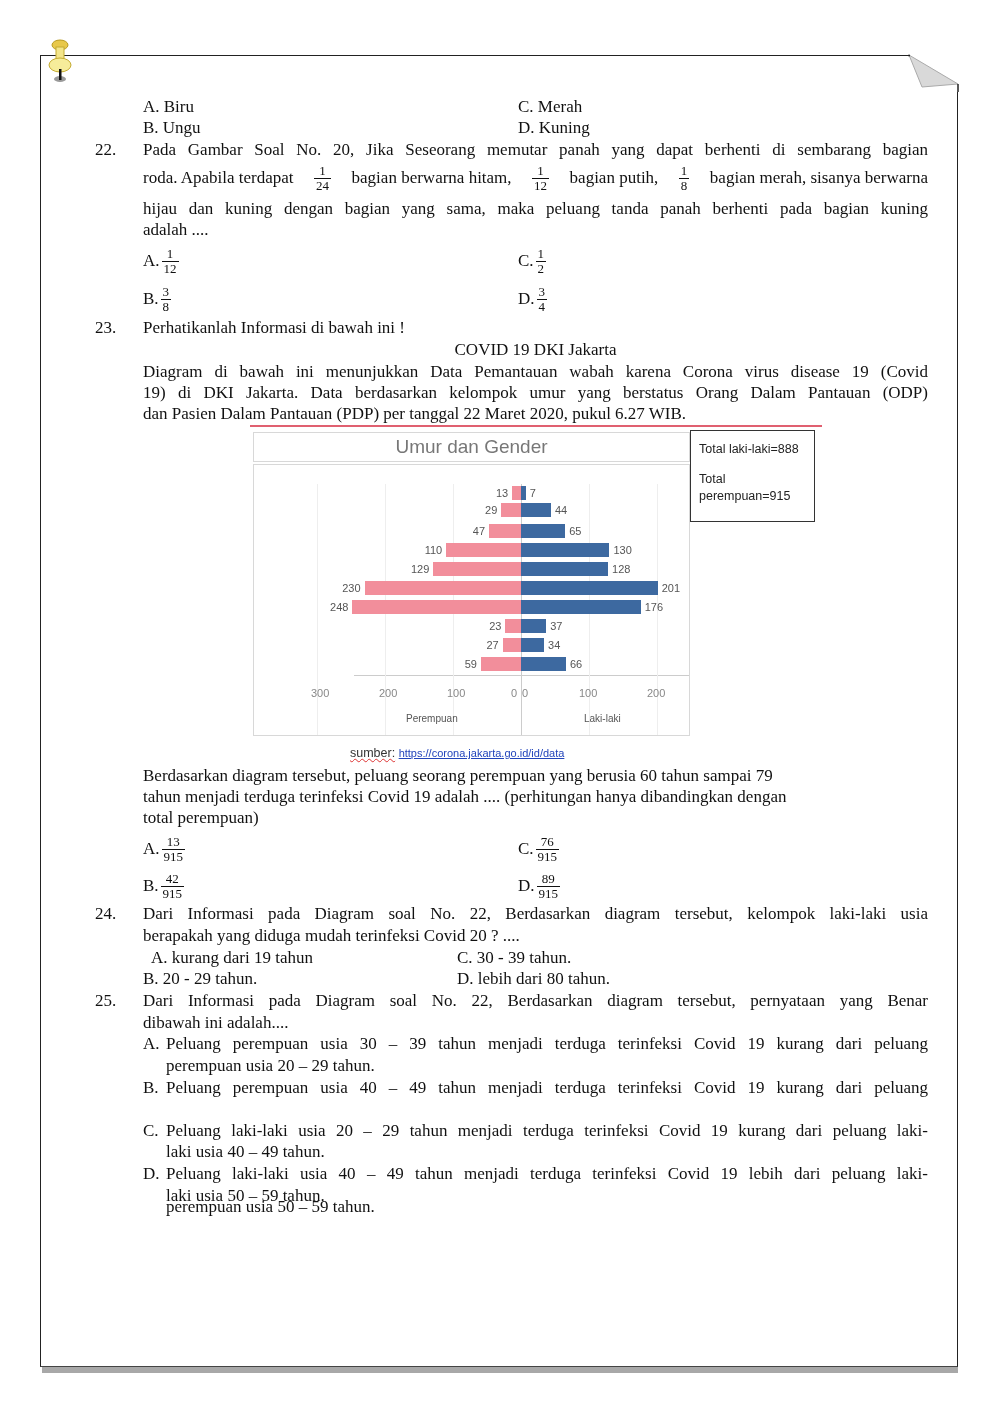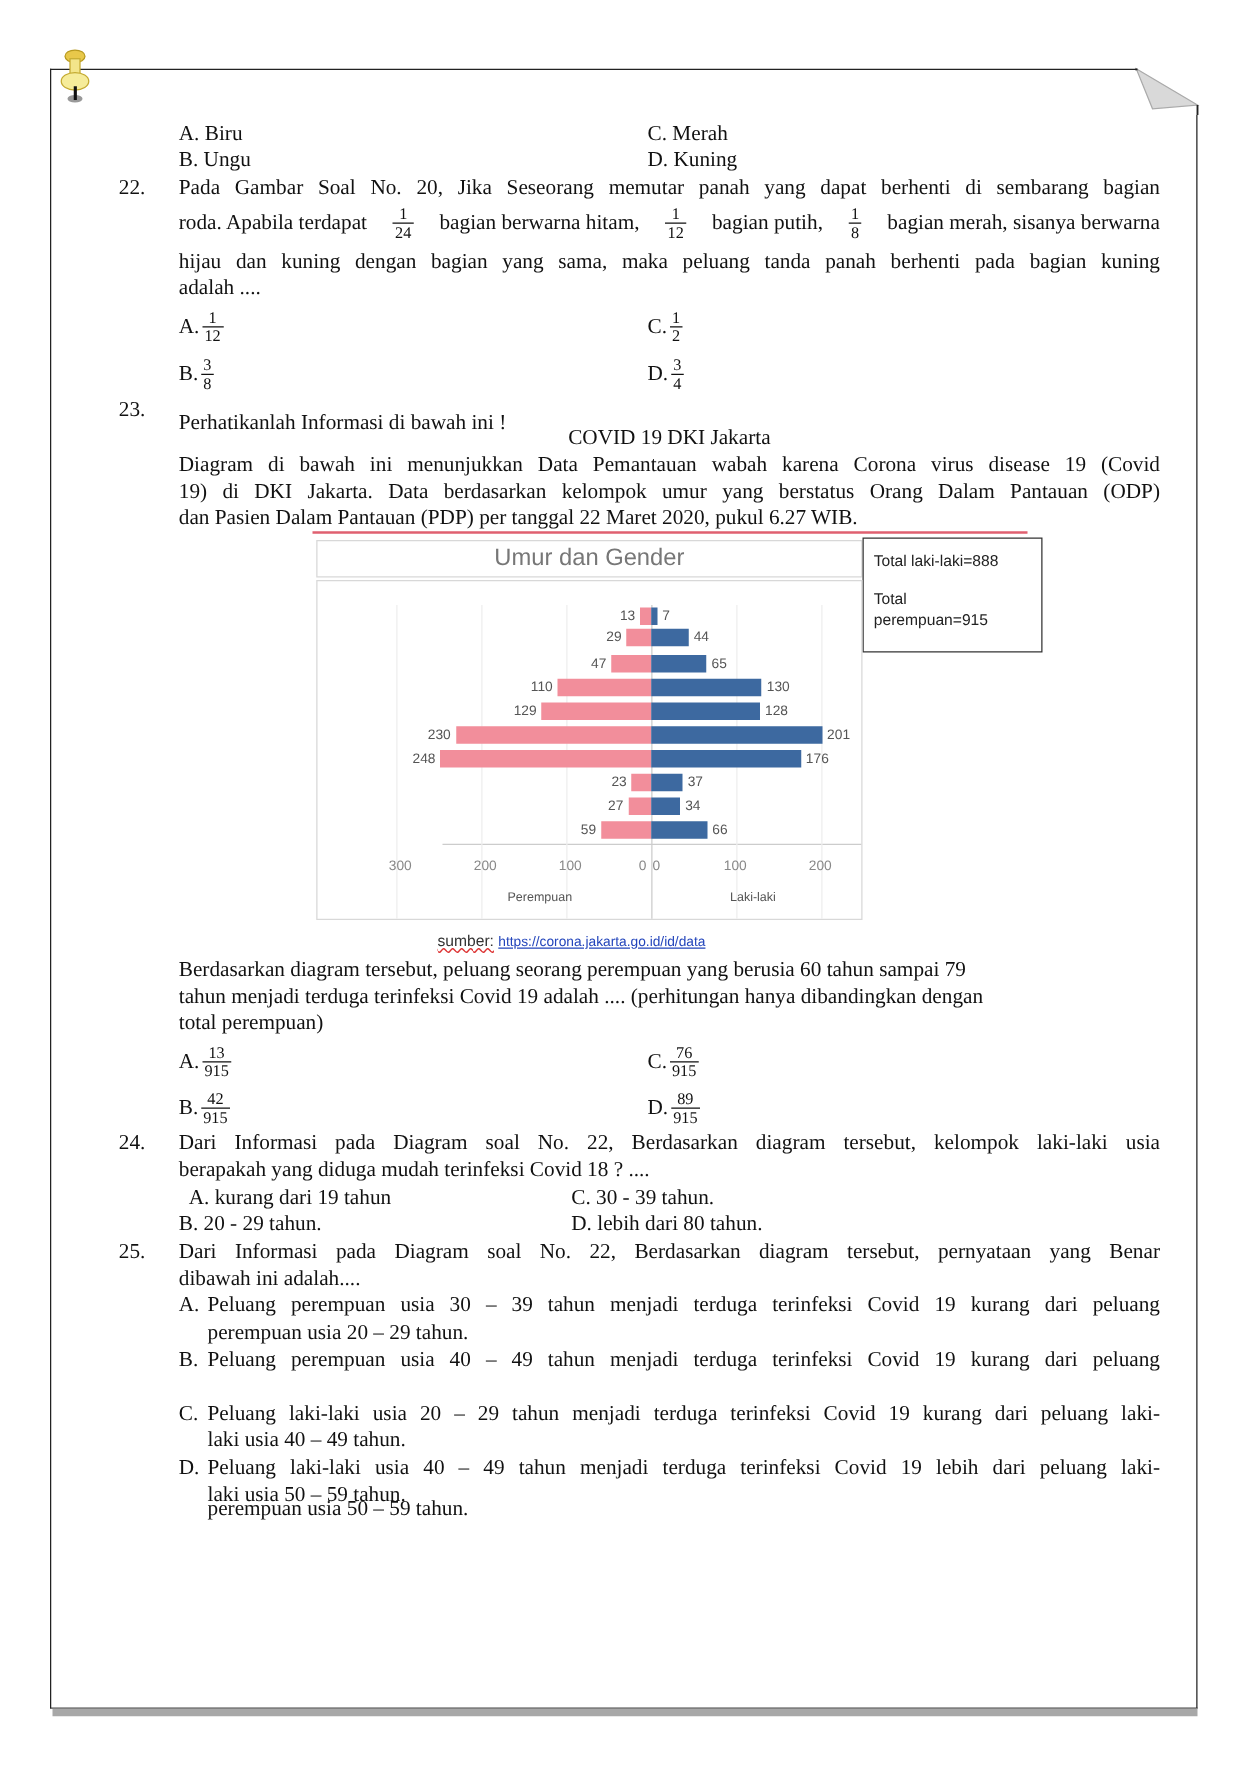--- a/index.html
+++ b/index.html
@@ -29,21 +29,21 @@
   .frac { display: inline-flex; flex-direction: column; align-items: center; vertical-align: middle; font-size: 13px; line-height: 14px; margin: 0 1px; }
   .frac .num { padding: 0 2px; }
   .frac .den { border-top: 1.3px solid #111; padding: 0 2px; }
   .opt { position: absolute; font-size: 17px; line-height: 20px; display: flex; align-items: center; }
   .opt .frac { margin-left: 2px; }
 
   
   .chart { position: absolute; left: 250px; top: 426px; width: 572px; height: 330px; font-family: "Liberation Sans", "DejaVu Sans", sans-serif; color: #555; }
   .redline { position: absolute; left: 250px; top: 425px; width: 572px; height: 1.5px; background: #e06070; }
   .chart-title-box { position: absolute; left: 3px; top: 6px; width: 435px; height: 28px; border: 1px solid #d8d8d8; text-align: center; font-size: 19px; line-height: 28px; color: #777; }
-  .total-box { position: absolute; left: 440px; top: 4px; width: 144px; height: 92px; border: 1.5px solid #333; background: #fff; font-size: 12.5px; color: #222; padding: 10px 8px; box-sizing: border-box; line-height: 17px; }
+  .total-box { position: absolute; left: 440px; top: 4px; width: 125px; height: 92px; border: 1.5px solid #333; background: #fff; font-size: 12.5px; color: #222; padding: 10px 8px; box-sizing: border-box; line-height: 17px; }
   .grid-area { position: absolute; left: 3px; top: 38px; width: 435px; height: 270px; border: 1px solid #d8d8d8; }
   .label-col { position: absolute; left: 0; top: 0; width: 100px; }
   .label-cell { height: 19px; border-bottom: 1px solid #d0d0d0; border-right: 1px solid #d0d0d0; font-size: 11px; line-height: 19px; text-align: center; color: #555; box-sizing: border-box; }
   .label-head { font-size: 10.5px; }
   .plot { position: absolute; left: 100px; top: 0; width: 335px; height: 270px; }
   .vgrid { position: absolute; top: 19px; width: 1px; height: 251px; background: #eee; }
   .bar-row { position: absolute; left: 0; width: 335px; height: 19px; }
   .bar-f { position: absolute; height: 14px; top: 2px; background: #f28e9b; }
   .bar-m { position: absolute; height: 14px; top: 2px; background: #3d69a0; }
   .val-f, .val-m { position: absolute; font-size: 11px; line-height: 19px; top: 0; color: #555; }
@@ -128,21 +128,21 @@
   </div>
   <div class="opt" style="left:518px;top:281px;height:36px;">
     <span>D.</span>
     <span class="frac">
         <span class="num">3</span>
         <span class="den">4</span>
       </span>
   </div>
 
   <div class="qnum" style="top:318px;">23.</div>
-  <div class="line" style="left:143px;top:328px;text-align:right;">Perhatikanlah Informasi di bawah ini !</div>
+  <div class="line" style="left:143px;top:318px;text-align:right;">Perhatikanlah Informasi di bawah ini !</div>
   <div class="line" style="left:143px;top:340px;width:785px;text-align:center;">COVID 19 DKI Jakarta</div>
   <div class="just" style="left:143px;top:362px;width:785px;">Diagram di bawah ini menunjukkan Data Pemantauan wabah karena Corona virus disease 19 (Covid</div>
   <div class="just" style="left:143px;top:383px;width:785px;">19) di DKI Jakarta. Data berdasarkan kelompok umur  yang berstatus  Orang Dalam Pantauan (ODP)</div>
   <div class="line" style="left:143px;top:404px;">dan Pasien Dalam Pantauan (PDP) per tanggal 22 Maret 2020, pukul 6.27 WIB.</div>
 
   <div class="redline"></div>
 
   <div class="chart">
     <div class="chart-title-box">Umur dan Gender</div>
     <div class="total-box">
@@ -267,21 +267,21 @@
   <div class="opt" style="left:518px;top:867px;height:38px;">
     <span>D.</span>
     <span class="frac">
         <span class="num">89</span>
         <span class="den">915</span>
       </span>
   </div>
 
   <div class="qnum" style="top:904px;">24.</div>
   <div class="just" style="left:143px;top:904px;width:785px;">Dari Informasi pada Diagram soal No. 22, Berdasarkan diagram tersebut, kelompok laki-laki usia</div>
-  <div class="line" style="left:143px;top:926px;">berapakah yang diduga mudah terinfeksi Covid 18 ? ....</div>
+  <div class="line" style="left:143px;top:926px;">berapakah yang diduga mudah terinfeksi Covid 20 ? ....</div>
   <div class="line" style="left:151px;top:948px;">A. kurang dari 19 tahun</div>
   <div class="line" style="left:143px;top:969px;">B. 20 - 29 tahun.</div>
   <div class="line" style="left:457px;top:948px;">C. 30 - 39 tahun.</div>
   <div class="line" style="left:457px;top:969px;">D. lebih dari 80 tahun.</div>
 
   <div class="qnum" style="top:991px;">25.</div>
   <div class="just" style="left:143px;top:991px;width:785px;">Dari Informasi pada Diagram soal No. 22, Berdasarkan diagram tersebut, pernyataan yang Benar</div>
   <div class="line" style="left:143px;top:1013px;">dibawah ini adalah....</div>
 
   <div>

